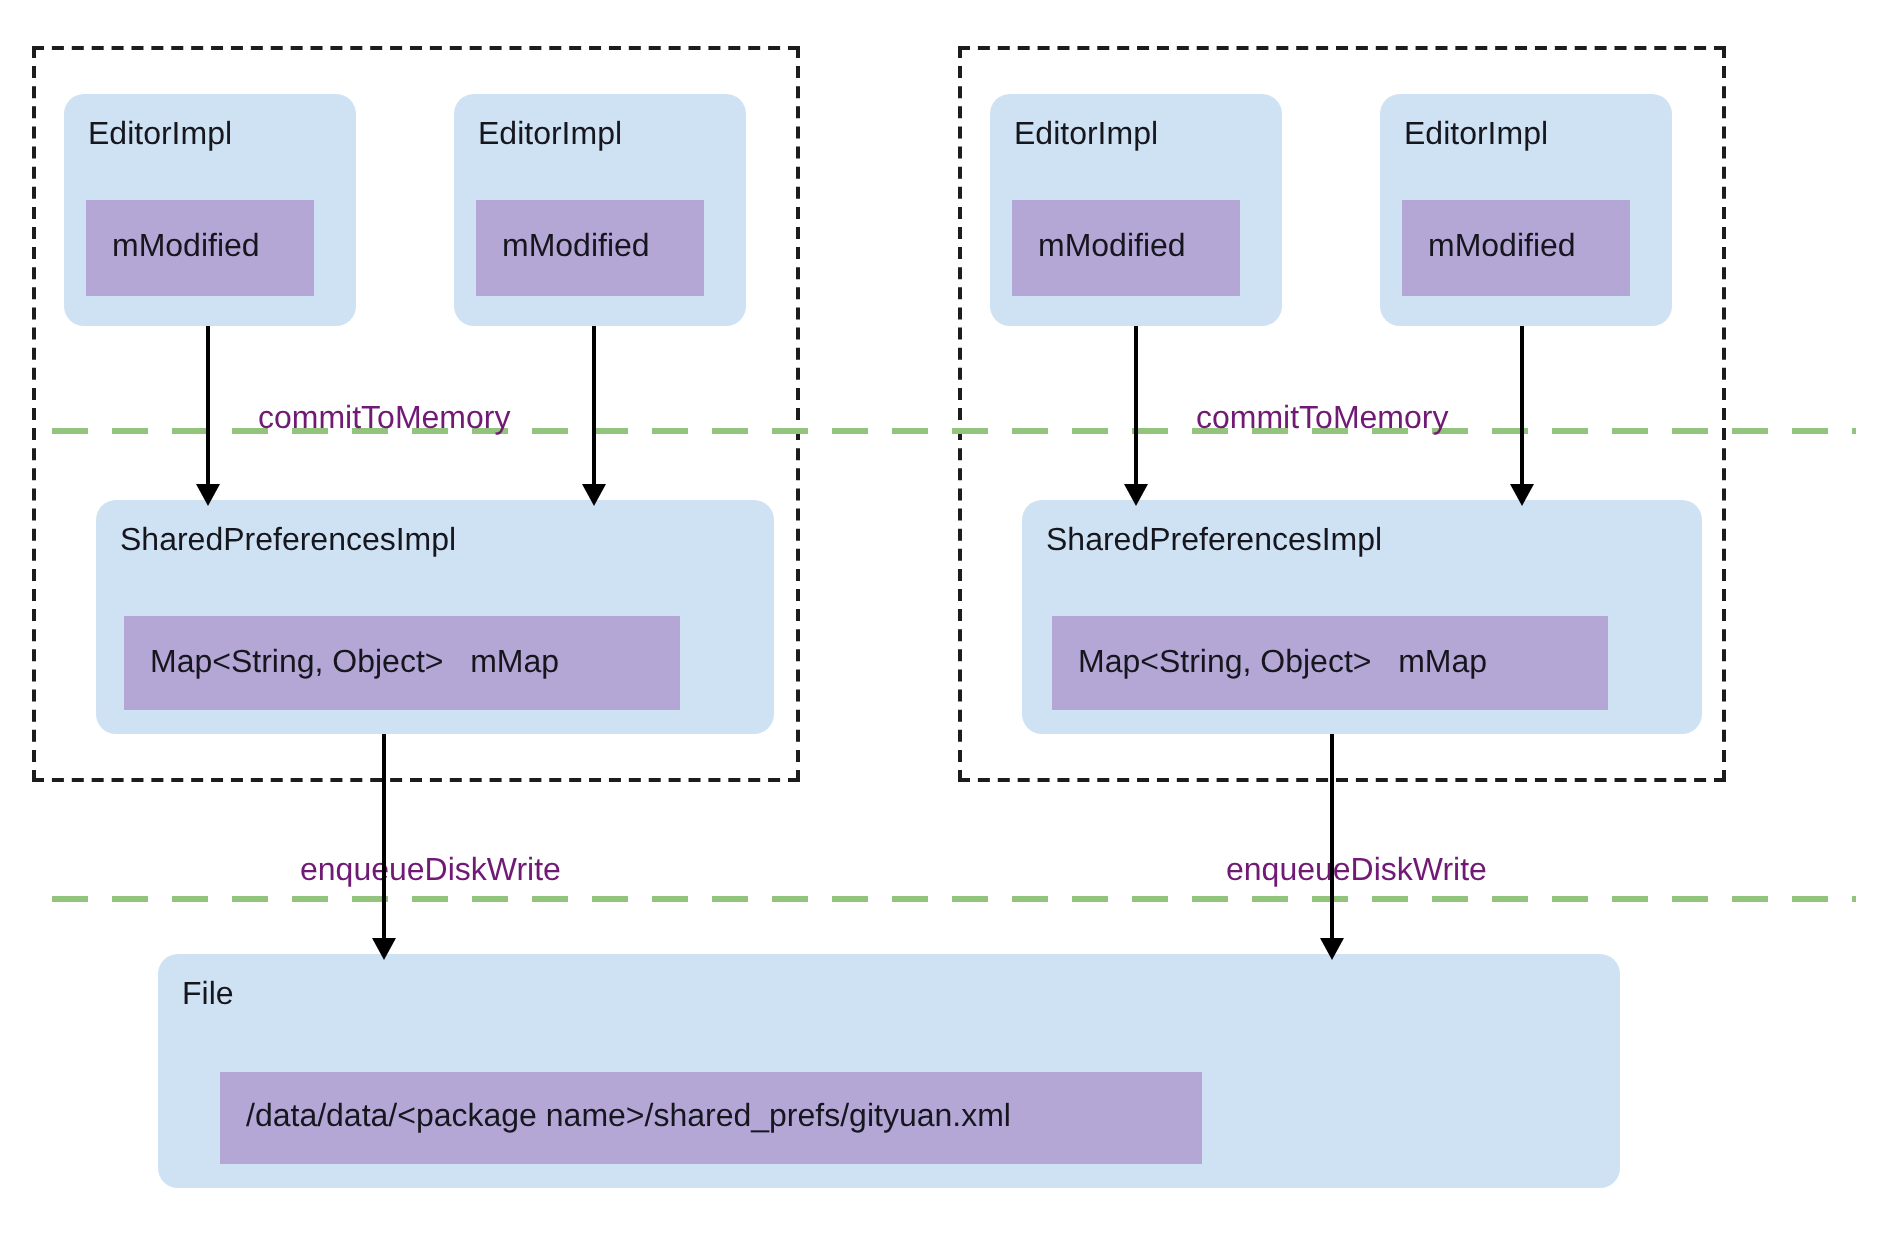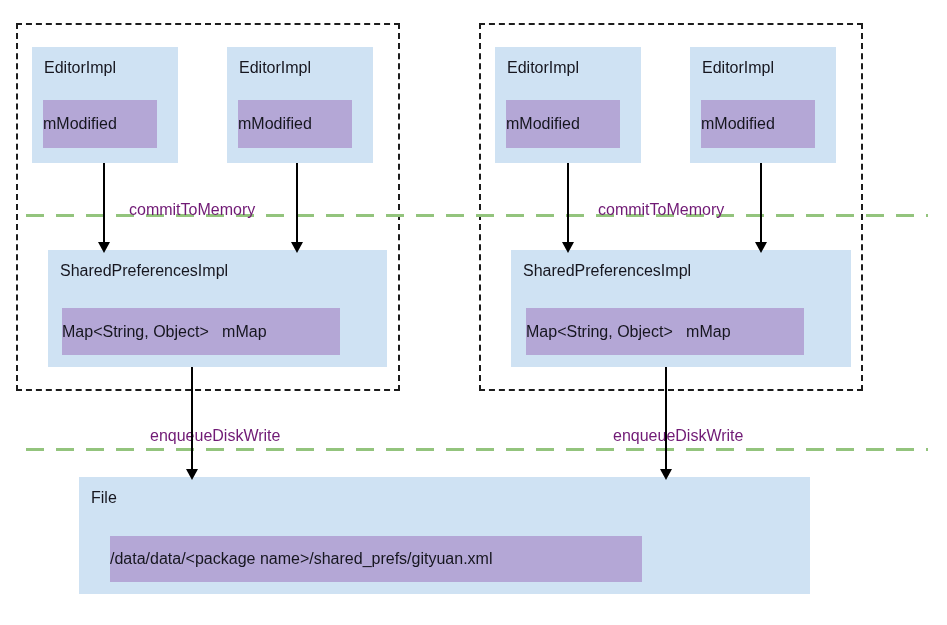--- a/index.html
+++ b/index.html
@@ -37,20 +37,21 @@
   
   .purple-box {
     position: absolute;
     background: #b4a7d6;
     display: flex;
     align-items: center;
     font-size: 16px;
     color: #16161f;
   }
   .purple-box .field-text {
+    padding-left: 13px;
     white-space: pre;
   }
   
   .boundary-line {
     position: absolute;
     left: 26px;
     width: 902px;
     height: 3px;
     background: repeating-linear-gradient(
       to right,
@@ -83,21 +84,21 @@
   .arrow .head {
     position: absolute;
     bottom: 0;
     left: 0;
     width: 0;
     height: 0;
     border-left: 6.5px solid transparent;
     border-right: 6.5px solid transparent;
     border-top: 11px solid #000000;
   }
-  .z2 { z-index: 2; }
+  .z2 { z-index: 2; border-radius: 10px; }
 </style>
 </head>
 <body>
 
 <div class="stage">
 
   <div class="group-box" style="left:16px; top:23px; width:380px; height:364px;"></div>
   <div class="group-box" style="left:479px; top:23px; width:380px; height:364px;"></div>
 
   <div class="boundary-line" style="top:214px;"></div>
@@ -140,21 +141,21 @@
 
   <div class="blue-box z2" style="left:511px; top:250px; width:340px; height:117px;">
     <div class="box-title">SharedPreferencesImpl</div>
     <div class="purple-box" style="left:15px; top:58px; width:278px; height:47px;">
       <span class="field-text">Map&lt;String, Object&gt;   mMap</span>
     </div>
   </div>
 
   <div class="blue-box z2" style="left:79px; top:477px; width:731px; height:117px;">
     <div class="box-title">File</div>
-    <div class="purple-box" style="left:31px; top:59px; width:532px; height:46px;">
+    <div class="purple-box" style="left:31px; top:59px; width:491px; height:46px;">
       <span class="field-text">/data/data/&lt;package name&gt;/shared_prefs/gityuan.xml</span>
     </div>
   </div>
 
   <div class="arrow" style="left:98px; top:163px; height:90px;">
     <div class="shaft"></div>
     <div class="head"></div>
   </div>
   <div class="arrow" style="left:291px; top:163px; height:90px;">
     <div class="shaft"></div>

